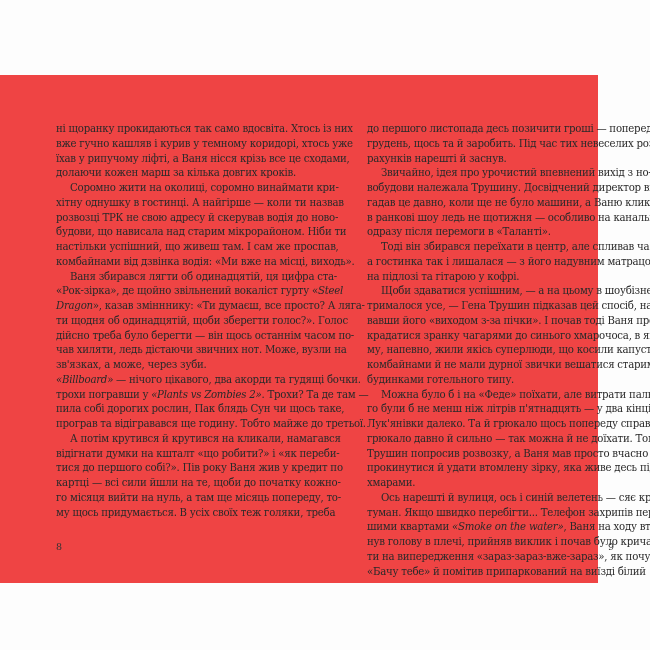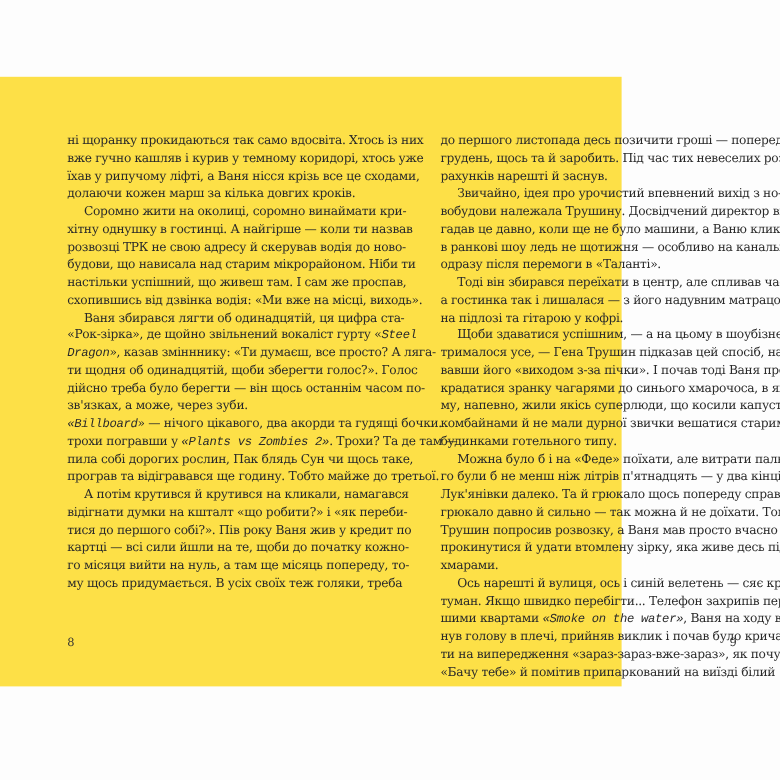--- a/index.html
+++ b/index.html
@@ -1,62 +1,63 @@
 <!DOCTYPE html>
 <html><head>
 <meta charset="utf-8">
 <style>
   html, body { margin: 0; padding: 0; }
   body {
     width: 650px; height: 650px; background: #fdfdfd; position: relative; overflow: hidden;
     font-family: "DejaVu Serif", "Liberation Serif", serif;
   }
   .spread {
-    position: absolute; left: 0; top: 64px; width: 518px; height: 508px; background: #fde047;
+    position: absolute; left: 0; top: 75px; width: 598px; height: 508px; background: #ef4444;
   }
   .col {
     position: absolute; top: 47px; width: 246px;
     font-size: 10.2px; line-height: 14.75px; color: #2a2a2a;
     letter-spacing: -0.25px;
   }
   .col.left { left: 56px; }
   .col.right { left: 367px; }
   .line {
     display: block; height: 14.75px; white-space: nowrap;
     text-align: justify; text-align-last: justify; overflow: visible;
   }
   .line.last { text-align-last: left; }
   .line.indent { text-indent: 14px; }
-  .line i { font-style: italic; font-family: Liberation Mono, monospace; }
+  .line i { font-style: italic; }
   .folio {
     position: absolute; top: 466px; font-size: 9.5px; color: #333;
   }
   .folio.left { left: 56px; }
   .folio.right { left: 608px; }
 </style>
 </head>
 <body>
 
 <div class="spread">
   <div class="col left" id="col-left">
       <span class="line">ні щоранку прокидаються так само вдосвіта. Хтось із них</span>
       <span class="line">вже гучно кашляв і курив у темному коридорі, хтось уже</span>
       <span class="line">їхав у рипучому ліфті, а Ваня нісся крізь все це сходами,</span>
       <span class="line last">долаючи кожен марш за кілька довгих кроків.</span>
       <span class="line indent">Соромно жити на околиці, соромно винаймати кри-</span>
       <span class="line">хітну однушку в гостинці. А найгірше — коли ти назвав</span>
       <span class="line">розвозці ТРК не свою адресу й скерував водія до ново-</span>
       <span class="line">будови, що нависала над старим мікрорайоном. Ніби ти</span>
       <span class="line">настільки успішний, що живеш там. І сам же проспав,</span>
-      <span class="line last">схопившись від дзвінка водія: «Ми вже на місці, виходь».</span>
+      <span class="line last">комбайнами від дзвінка водія: «Ми вже на місці, виходь».</span>
       <span class="line indent">Ваня збирався лягти об одинадцятій, ця цифра ста-</span>
       <span class="line">«Рок-зірка», де щойно звільнений вокаліст гурту «<i>Steel</i></span>
       <span class="line"><i>Dragon</i>», казав змінннику: «Ти думаєш, все просто? А ляга-</span>
       <span class="line">ти щодня об одинадцятій, щоби зберегти голос?». Голос</span>
       <span class="line">дійсно треба було берегти — він щось останнім часом по-</span>
+      <span class="line">чав хиляти, ледь дістаючи звичних нот. Може, вузли на</span>
       <span class="line last">зв'язках, а може, через зуби.</span>
       <span class="line"><i>«Billboard</i>» — нічого цікавого, два акорди та гудящі бочки.</span>
       <span class="line">трохи погравши у <i>«Plants vs Zombies 2»</i>. Трохи? Та де там —</span>
       <span class="line">пила собі дорогих рослин, Пак блядь Сун чи щось таке,</span>
       <span class="line last">програв та відігравався ще годину. Тобто майже до третьої.</span>
       <span class="line indent">А потім крутився й крутився на кликали, намагався</span>
       <span class="line">відігнати думки на кшталт «що робити?» і «як переби-</span>
       <span class="line">тися до першого собі?». Пів року Ваня жив у кредит по</span>
       <span class="line">картці — всі сили йшли на те, щоби до початку кожно-</span>
       <span class="line">го місяця вийти на нуль, а там ще місяць попереду, то-</span>

